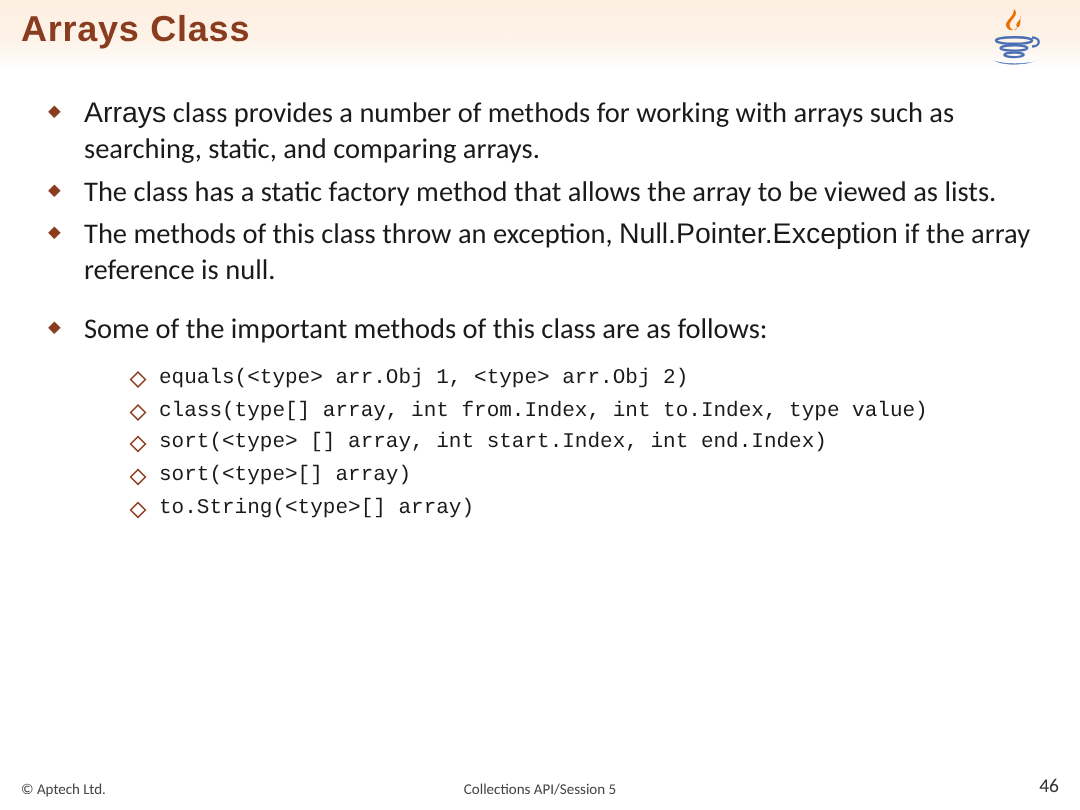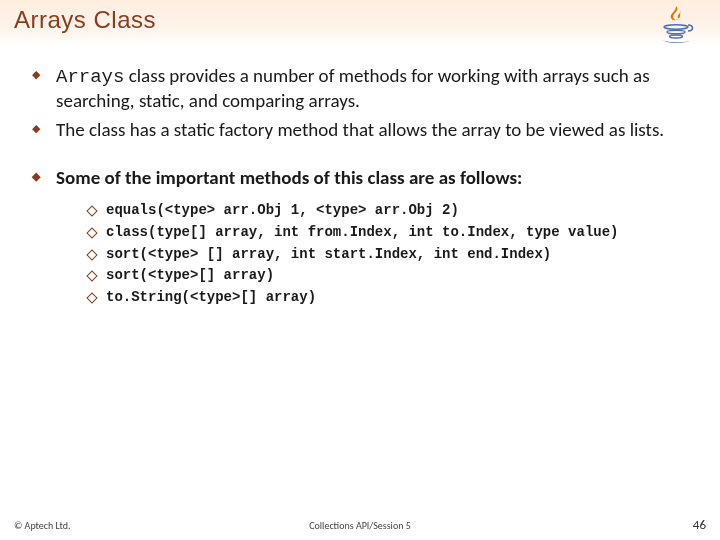--- a/index.html
+++ b/index.html
@@ -19,21 +19,21 @@
   }
   .header {
     position: relative;
     height: 46px;
     background: linear-gradient(to bottom, #fdeee0 0%, #fdf3e9 60%, #ffffff 100%);
     padding: 6px 14px 0 14px;
     box-sizing: border-box;
   }
   .title {
     font-family: "Arial Black", Arial, sans-serif;
-    font-weight: 400;
+    font-weight: 700;
     font-size: 24px;
     color: #8a3c1e;
     letter-spacing: 0.5px;
   }
   .logo {
     position: absolute;
     top: 4px;
     right: 18px;
     width: 48px;
     height: 40px;
@@ -48,34 +48,33 @@
   }
   ul.main > li {
     position: relative;
     padding-left: 28px;
     font-size: 19px;
     line-height: 1.28;
     color: #1a1a1a;
     margin-bottom: 4px;
   }
   ul.main > li.gap-before {
-    margin-top: 24px;
-    font-weight: bold;
+    margin-top: 14px;
   }
   ul.main > li::before {
     content: "◆";
     font-family: Arial, sans-serif;
     position: absolute;
     left: 4px;
     top: 3px;
     font-size: 11px;
     color: #8a3c1e;
   }
   .code-inline {
-    font-family: Liberation Mono, monospace;
+    font-family: Liberation Sans, sans-serif;
   }
   ul.sub {
     list-style: none;
     margin: 10px 0 0 30px;
     padding: 0;
   }
   ul.sub > li {
     position: relative;
     padding-left: 20px;
     font-family: "Courier New", monospace;
@@ -141,20 +140,21 @@
         <ellipse cx="22" cy="32.5" rx="6.5" ry="1.5" fill="none" stroke="#4a6fb3" stroke-width="1.5"></ellipse>
         <path d="M8 36 C14 40 30 40 38 36 C32 39 14 39 8 36 Z" fill="#4a6fb3"></path>
       </svg>
     </span>
   </div>
 
   <div class="body">
     <ul class="main" id="main-list">
         <li><span class="code-inline">Arrays</span><span> class provides a number of methods for working with arrays such as searching, static, and comparing arrays.</span></li>
         <li><span>The class has a static factory method that allows the array to be viewed as lists.</span></li>
+        <li><span>The methods of this class throw an exception, </span><span class="code-inline">Null.Pointer.Exception</span><span> if the array reference is null.</span></li>
         <li class="gap-before"><span>Some of the important methods of this class are as follows:</span><ul class="sub">
             <li>equals(&lt;type&gt; arr.Obj 1, &lt;type&gt; arr.Obj 2)</li>
             <li>class(type[] array, int from.Index, int to.Index, type value)</li>
             <li>sort(&lt;type&gt; [] array, int start.Index, int end.Index)</li>
             <li>sort(&lt;type&gt;[] array)</li>
             <li>to.String(&lt;type&gt;[] array)</li>
           </ul></li>
       </ul>
   </div>
 

